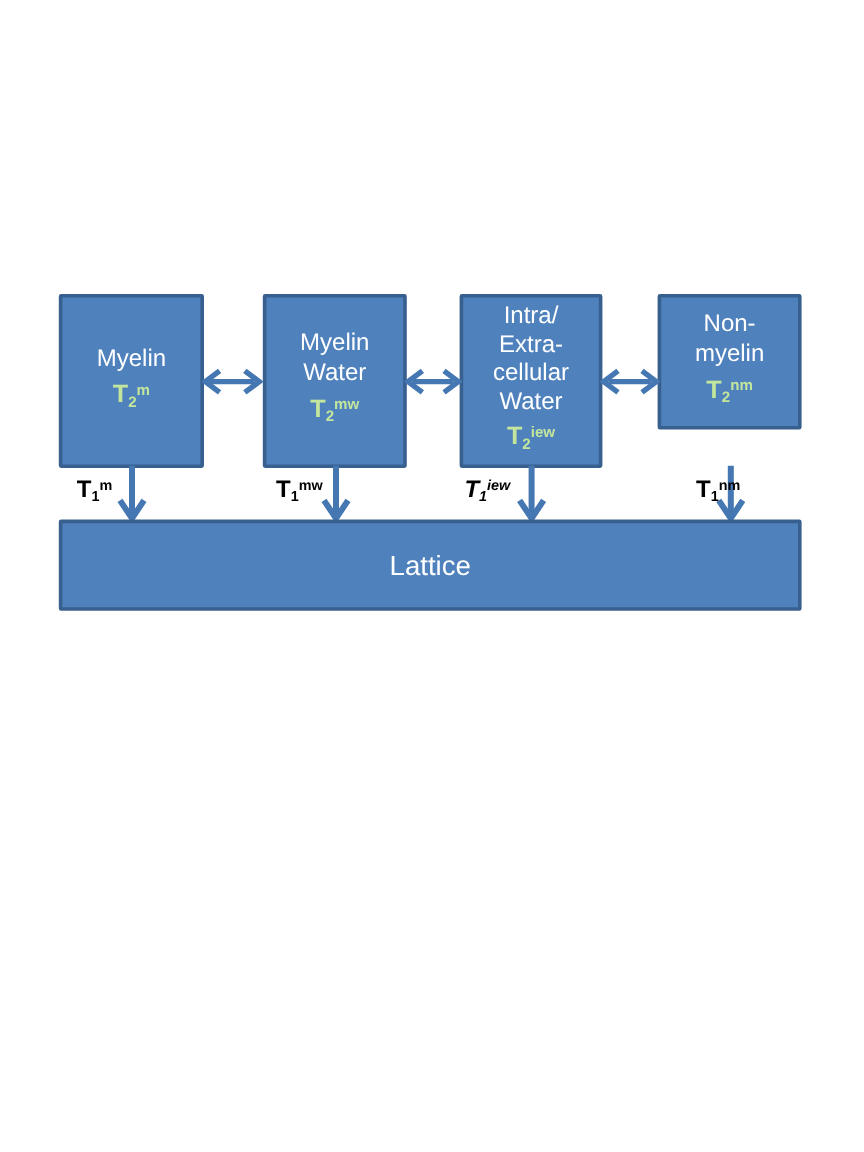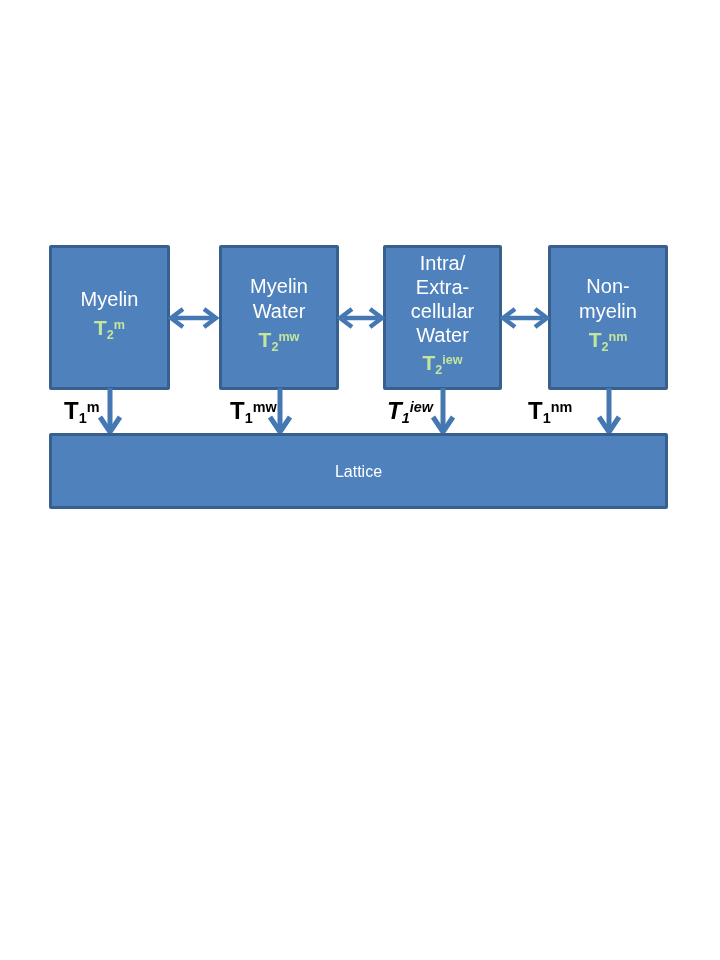--- a/index.html
+++ b/index.html
@@ -17,42 +17,42 @@
   }
   .box .line{white-space:nowrap;}
   .t2{
     color:var(--t2-color,#c3e69c);font-weight:bold;font-size:21px;line-height:26px;white-space:nowrap;
   }
   .sub{font-size:0.60em;vertical-align:-0.30em;}
   .sup{font-size:0.60em;vertical-align:0.50em;}
   #box-myelin{left:49px;top:245px;width:121px;height:145px;}
   #box-myelin-water{left:219px;top:245px;width:120px;height:145px;}
   #box-iew{left:383px;top:245px;width:119px;height:145px;line-height:24px;}
-  #box-non-myelin{left:548px;top:245px;width:120px;height:145px;}
+  #box-non-myelin{left:548px;top:245px;width:120px;height:113px;}
   #lattice-box{
     left:49px;top:433px;width:619px;height:76px;
-    flex-direction:row;font-size:16px;
+    flex-direction:row;font-size:23px;
   }
   .h-arrow{position:absolute;top:305px;color:var(--arrow,#4577b2);}
   #h-arrow-1{left:168px;}
   #h-arrow-2{left:337px;}
   #h-arrow-3{left:500px;}
   .v-arrow{position:absolute;top:388px;color:var(--arrow,#4577b2);}
   #v-arrow-1{left:97px;}
   #v-arrow-2{left:267px;}
   #v-arrow-3{left:430px;}
   #v-arrow-4{left:596px;}
   .t1{
     position:absolute;top:397px;color:var(--t1-color,#000);
-    font-weight:bold;font-size:24px;white-space:nowrap;
+    font-weight:bold;font-size:20px;white-space:nowrap;
   }
   #t1-m{left:64px;}
   #t1-mw{left:230px;}
   #t1-iew{left:387px;font-style:italic;}
-  #t1-nm{left:528px;}
+  #t1-nm{left:580px;}
 </style>
 </head>
 <body>
 
 <div class="canvas">
 
   <div class="box" id="box-myelin">
     <div class="line">Myelin</div>
     <div class="t2"><span>T</span><span class="sub">2</span><span class="sup">m</span></div>
   </div>

